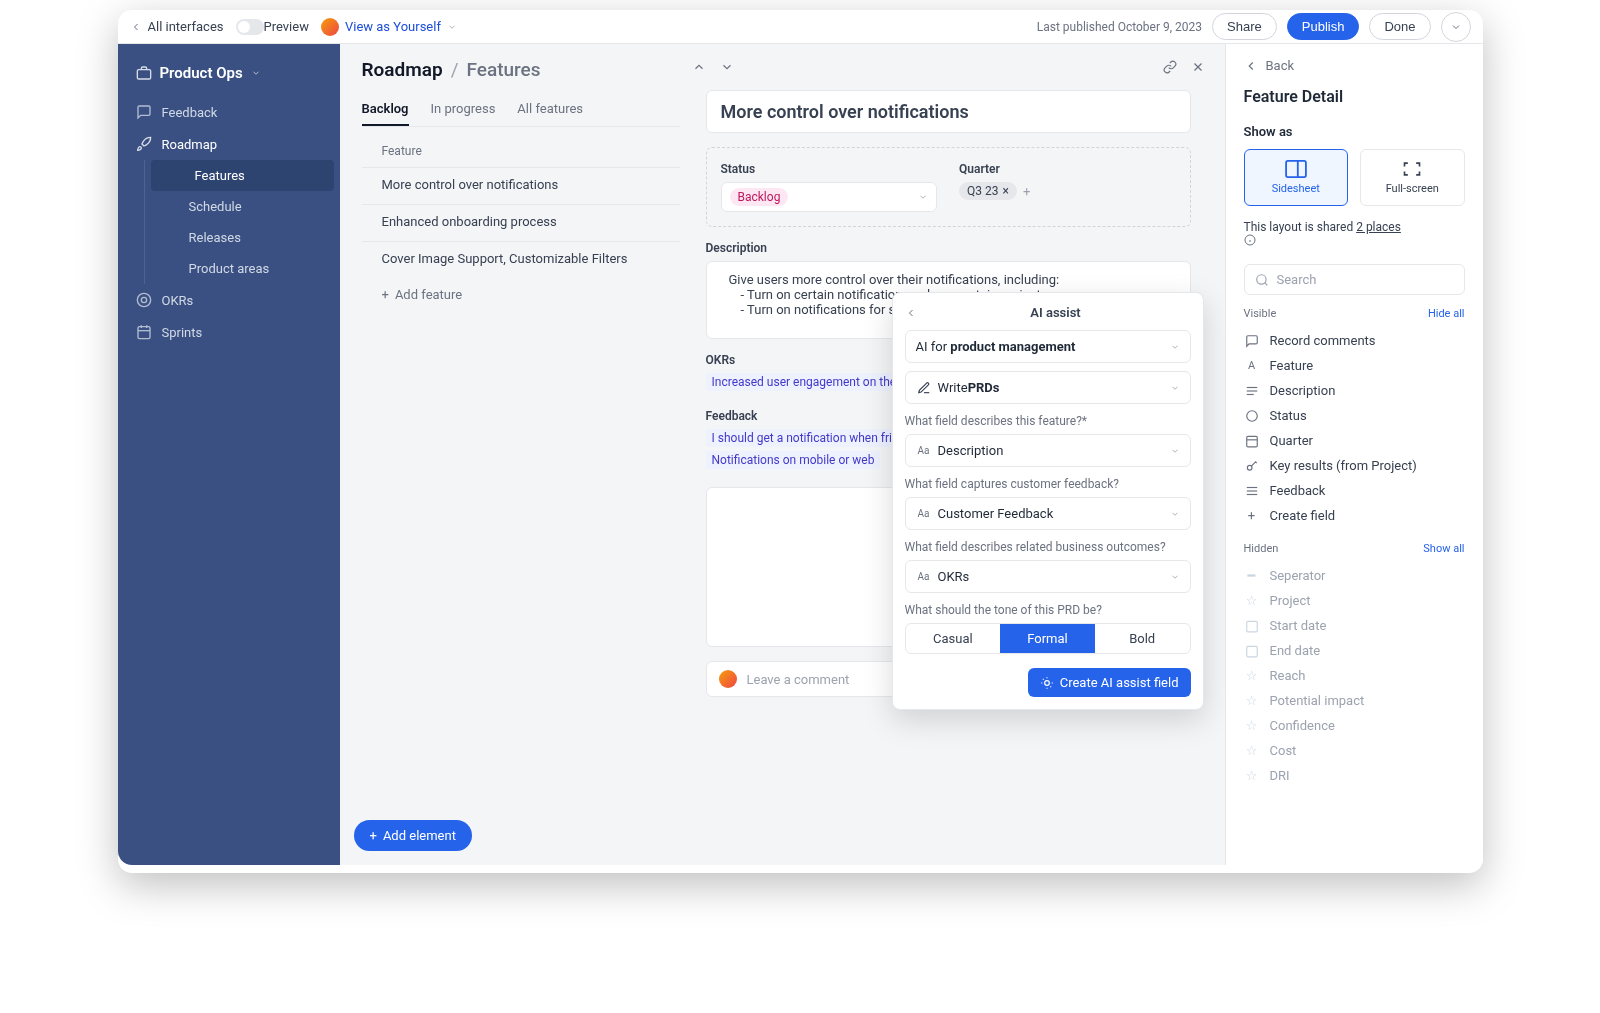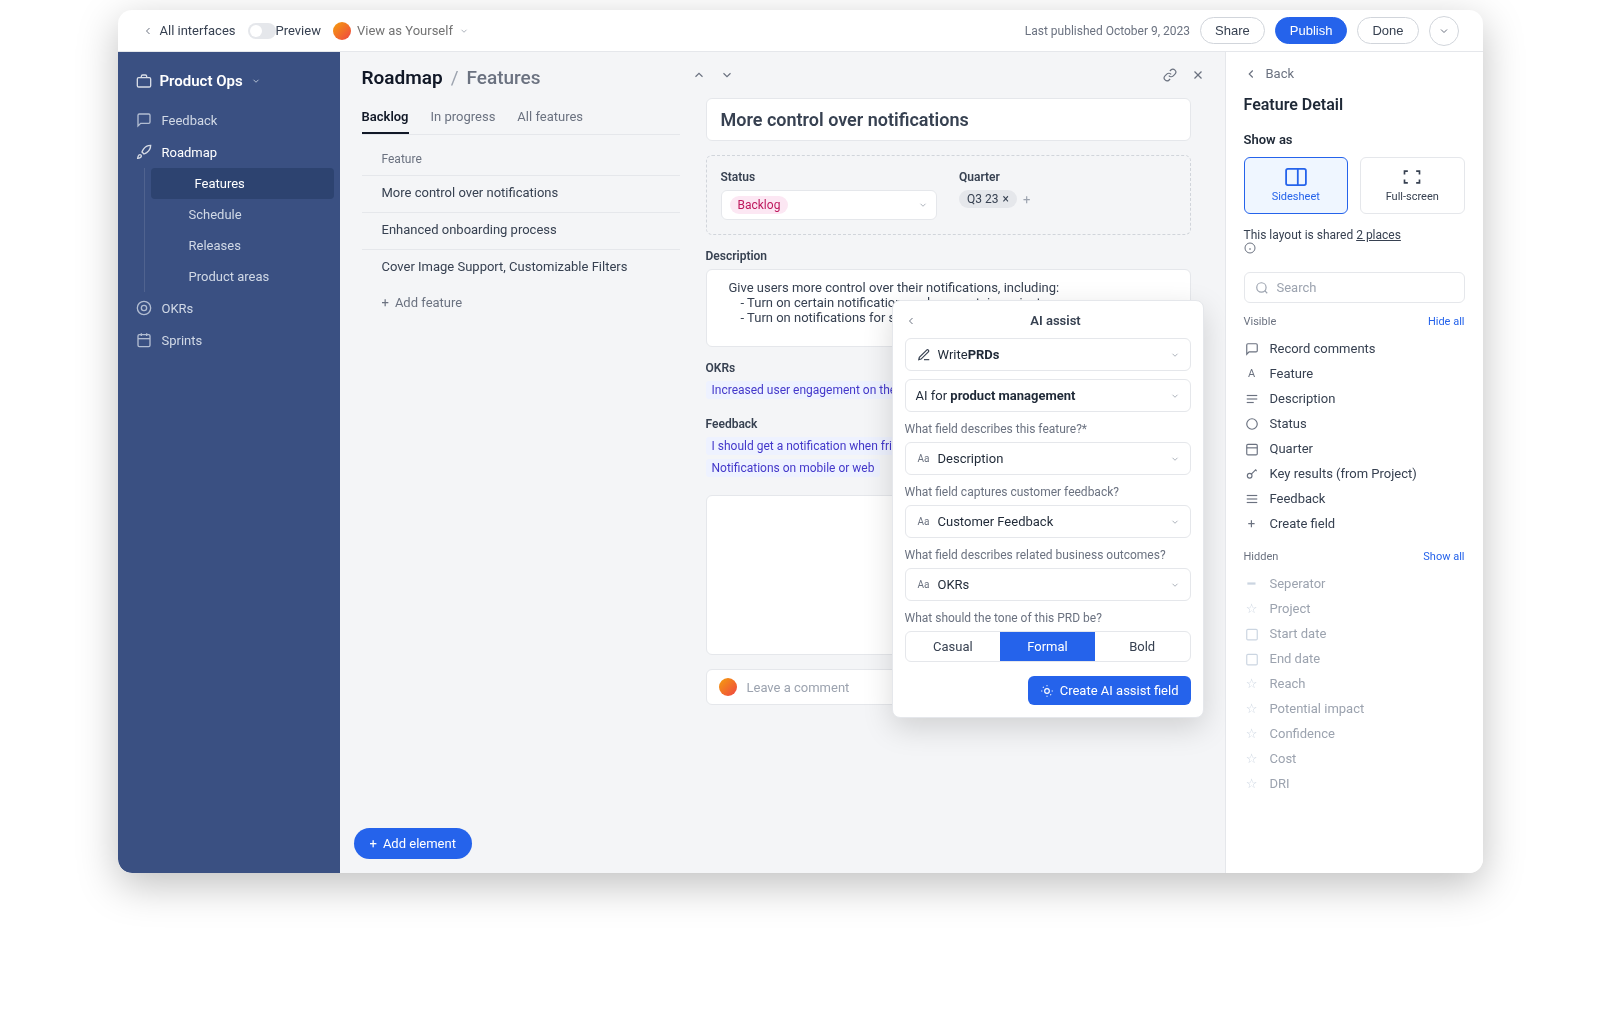--- a/index.html
+++ b/index.html
@@ -13,32 +13,32 @@
   overflow: hidden;
   border-radius: 14px;
   box-shadow: 0 12px 40px rgba(0,0,0,0.25);
   margin: 10px auto;
 }
 
 
 .topbar {
   display: flex;
   align-items: center;
-  height: 42px;
-  padding: 0 24px;
+  height: 34px;
+  padding: 0 12px;
   border-bottom: 1px solid #e5e7eb;
   gap: 12px;
 }
 .topbar-left { display: flex; align-items: center; gap: 12px; flex: 1; }
 .back-link { display: flex; align-items: center; gap: 6px; cursor: pointer; font-size: 13px; color: #374151; }
 .toggle { width: 28px; height: 16px; border-radius: 10px; background: #e5e7eb; position: relative; cursor: pointer; }
 .toggle::after { content: ""; width: 12px; height: 12px; border-radius: 50%; background: #fff; position: absolute; top: 2px; left: 2px; }
 .preview-label { font-size: 13px; color: #374151; }
 .avatar-small { width: 18px; height: 18px; border-radius: 50%; background: linear-gradient(135deg,#f59e0b,#ef4444); }
-.viewas { display: flex; align-items: center; gap: 6px; cursor: pointer; color: #737373; }
+.viewas { display: flex; align-items: center; gap: 6px; cursor: pointer; color: #1d4ed8; }
 .topbar-right { display: flex; align-items: center; gap: 10px; }
 .lastpub { color: #6b7280; font-size: 12px; }
 .btn { border: 1px solid #d1d5db; background: #fff; border-radius: 14px; padding: 5px 14px; font-size: 13px; cursor: pointer; color: #374151; }
 .btn-primary { background: #2563eb; color: #fff; border-color: #2563eb; }
 .btn-round { width: 30px; height: 30px; border-radius: 50%; padding: 0; display: flex; align-items: center; justify-content: center; }
 
 
 .layout { display: flex; height: calc(100% - 42px); }
 
 
@@ -412,44 +412,44 @@
     <div class="popover">
       <div class="pop-head">
         <span class="pop-back">
           <svg width="12" height="12" viewBox="0 0 24 24" fill="none" stroke="#6b7280" stroke-width="2">
               <path d="M15 18l-6-6 6-6"></path>
             </svg>
         </span>
         <span class="pop-title">AI assist</span>
       </div>
       <div class="pop-select">
+        <span><span>AI for </span><b>product management</b></span>
+        <span>
+            <svg width="10" height="10" viewBox="0 0 24 24" fill="none" stroke="#9ca3af" stroke-width="2">
+              <path d="M6 9l6 6 6-6"></path>
+            </svg>
+          </span>
+      </div>
+      <div class="pop-select">
         <span style="display:flex;align-items:center;">
           <span class="icon-s">
             <svg width="14" height="14" viewBox="0 0 24 24" fill="none" stroke="#374151" stroke-width="2">
                 <path d="M12 20h9"></path>
                 <path d="M16.5 3.5a2.121 2.121 0 0 1 3 3L7 19l-4 1 1-4L16.5 3.5z"></path>
               </svg>
           </span>
           <span>Write </span>
             <b>PRDs</b>
         </span>
         <span>
             <svg width="10" height="10" viewBox="0 0 24 24" fill="none" stroke="#9ca3af" stroke-width="2">
               <path d="M6 9l6 6 6-6"></path>
             </svg>
           </span>
       </div>
-      <div class="pop-select">
-        <span><span>AI for </span><b>product management</b></span>
-        <span>
-            <svg width="10" height="10" viewBox="0 0 24 24" fill="none" stroke="#9ca3af" stroke-width="2">
-              <path d="M6 9l6 6 6-6"></path>
-            </svg>
-          </span>
-      </div>
 
       <div class="pop-label">What field describes this feature?*</div>
       <div class="pop-select">
         <span style="display:flex;align-items:center;">
           <span class="icon-s" style="font-size:10px;color:#6b7280;">Aa</span>
           <span>Description</span>
         </span>
         <span>
             <svg width="10" height="10" viewBox="0 0 24 24" fill="none" stroke="#9ca3af" stroke-width="2">
               <path d="M6 9l6 6 6-6"></path>

